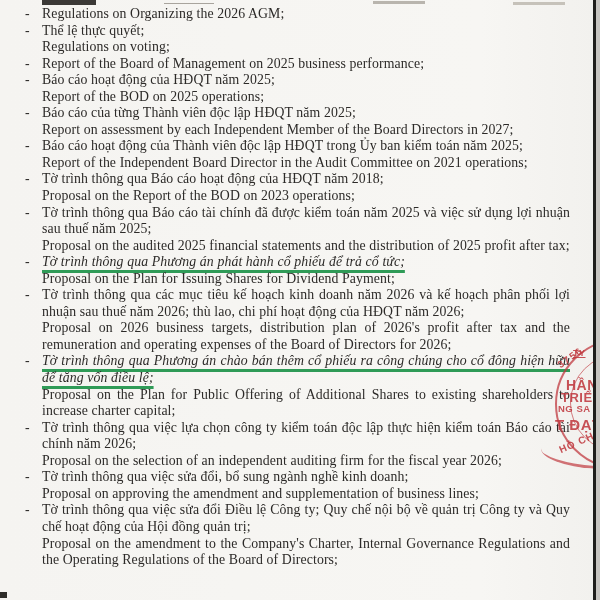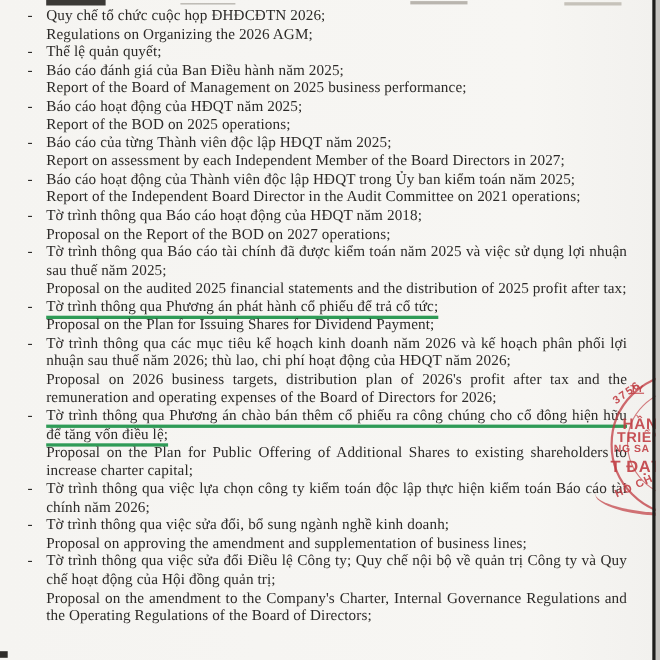--- a/index.html
+++ b/index.html
@@ -15,20 +15,21 @@
   .dash{flex:0 0 17px;font-size:13.8px;line-height:16.55px;}
   .body{flex:1;text-align:justify;}
   .vi,.en{display:block;font-size:13.8px;line-height:16.55px;letter-spacing:.1px;}
   .en{}
   .vi.hl{
     text-decoration:underline;
     text-decoration-color:var(--hl,#2f9b57);
     text-decoration-thickness:2.6px;
     text-underline-offset:3.5px;
     text-decoration-skip-ink:none;
+    font-style:italic;
   }
   
   .top-remnant{
     position:absolute;left:42px;top:0;width:54px;height:5px;background:#3b3936;
     box-shadow:330px 0 0 -1px #b9b5ae, 470px 1px 0 -1px #c6c2ba, 120px 1px 0 -2px #a8a49d;
   }
   .corner-mark{position:absolute;left:0;top:592px;width:7px;height:6px;background:#2e2c29;}
   
   .edge-line{position:absolute;top:0;right:4px;width:3px;height:600px;background:#1f1e1c;z-index:6;}
   .edge-strip{position:absolute;top:0;right:0;width:4px;height:600px;background:#c7c5c1;z-index:6;}
@@ -58,36 +59,35 @@
 <body>
 
 <div class="page">
 
   <div class="top-remnant"></div>
 
   <div class="list">
   <div class="item">
     <span class="dash">-</span>
     <span class="body">
-      <span class="vi">Quy chế tổ chức cuộc họp ĐHĐCĐTN 2026;</span>
       <span class="en">Regulations on Organizing the 2026 AGM;</span>
     </span>
   </div>
 
   <div class="item">
     <span class="dash">-</span>
     <span class="body">
-      <span class="vi">Thể lệ quản quyết;</span>
+      <span class="vi">Thể lệ thực quyết;</span>
+      <span class="en">Regulations on voting;</span>
     </span>
   </div>
 
   <div class="item">
     <span class="dash">-</span>
     <span class="body">
-      <span class="vi">Báo cáo đánh giá của Ban Điều hành năm 2025;</span>
       <span class="en">Report of the Board of Management on 2025 business performance;</span>
     </span>
   </div>
 
   <div class="item">
     <span class="dash">-</span>
     <span class="body">
       <span class="vi">Báo cáo hoạt động của HĐQT năm 2025;</span>
       <span class="en">Report of the BOD on 2025 operations;</span>
     </span>
@@ -106,21 +106,21 @@
     <span class="body">
       <span class="vi">Báo cáo hoạt động của Thành viên độc lập HĐQT trong Ủy ban kiểm toán năm 2025;</span>
       <span class="en">Report of the Independent Board Director in the Audit Committee on 2021 operations;</span>
     </span>
   </div>
 
   <div class="item">
     <span class="dash">-</span>
     <span class="body">
       <span class="vi">Tờ trình thông qua Báo cáo hoạt động của HĐQT năm 2018;</span>
-      <span class="en">Proposal on the Report of the BOD on 2027 operations;</span>
+      <span class="en">Proposal on the Report of the BOD on 2023 operations;</span>
     </span>
   </div>
 
   <div class="item">
     <span class="dash">-</span>
     <span class="body">
       <span class="vi">Tờ trình thông qua Báo cáo tài chính đã được kiểm toán năm 2025 và việc sử dụng lợi nhuận sau thuế năm 2025;</span>
       <span class="en">Proposal on the audited 2025 financial statements and the distribution of 2025 profit after tax;</span>
     </span>
   </div>
@@ -146,20 +146,21 @@
     <span class="body">
       <span class="vi hl">Tờ trình thông qua Phương án chào bán thêm cổ phiếu ra công chúng cho cổ đông hiện hữu để tăng vốn điều lệ;</span>
       <span class="en">Proposal on the Plan for Public Offering of Additional Shares to existing shareholders to increase charter capital;</span>
     </span>
   </div>
 
   <div class="item">
     <span class="dash">-</span>
     <span class="body">
       <span class="vi">Tờ trình thông qua việc lựa chọn công ty kiểm toán độc lập thực hiện kiểm toán Báo cáo tài chính năm 2026;</span>
+      <span class="en">Proposal on the selection of an independent auditing firm for the fiscal year 2026;</span>
     </span>
   </div>
 
   <div class="item">
     <span class="dash">-</span>
     <span class="body">
       <span class="vi">Tờ trình thông qua việc sửa đổi, bổ sung ngành nghề kinh doanh;</span>
       <span class="en">Proposal on approving the amendment and supplementation of business lines;</span>
     </span>
   </div>

